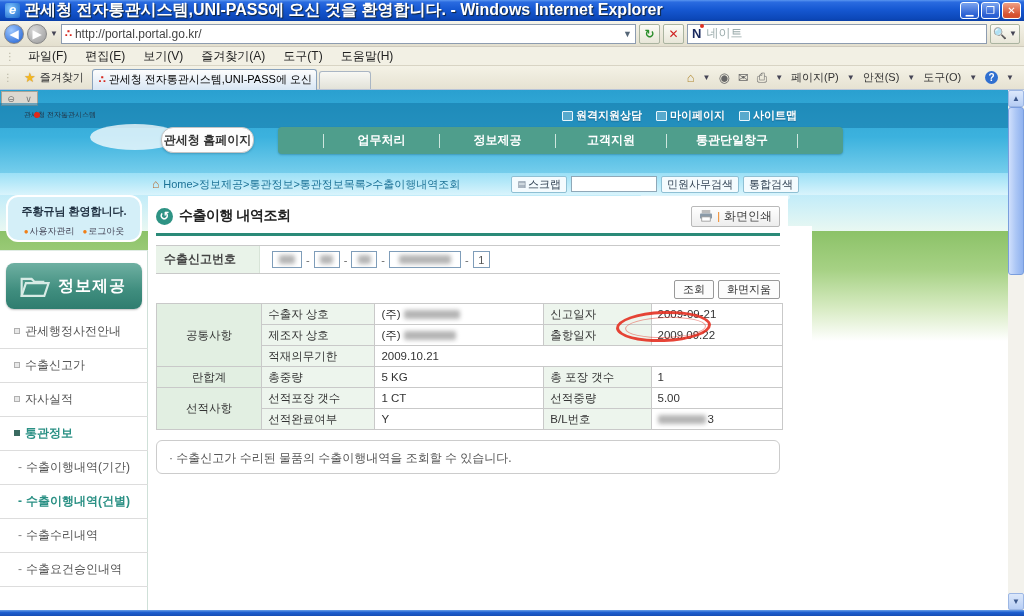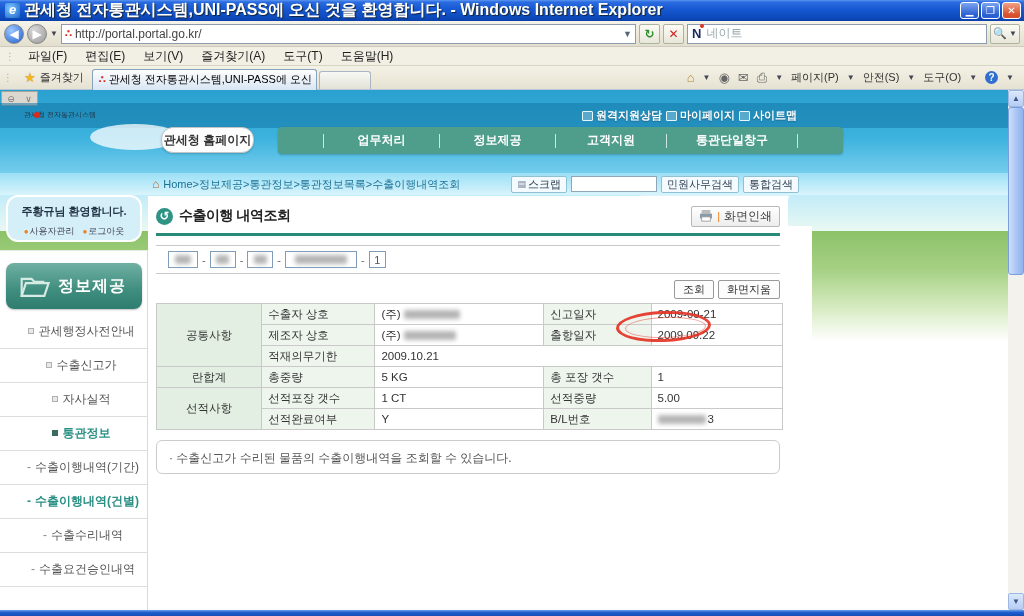--- a/index.html
+++ b/index.html
@@ -75,21 +75,21 @@
     background:linear-gradient(180deg,#c2ecf9,#e9f8f2); }
   .bg-grass { position:absolute; left:0; top:141px; width:100%; height:110px;
     background:linear-gradient(180deg,#8cc268 0%,#a6d184 35%,#d7ebc2 70%,#ffffff 100%); }
   .cloud { position:absolute; background:#fff; opacity:.45; border-radius:50%; }
 
   .mini-widget { position:absolute; left:1px; top:1px; width:37px; height:15px; background:#dcd8d0;
     border:1px solid #a8a498; display:flex; align-items:center; justify-content:space-around;
     font-size:9px; color:#777; }
 
   .links-strip { position:absolute; left:0; top:13px; width:1024px; height:25px; background:rgba(18,118,165,.55);
-    display:flex; align-items:center; justify-content:flex-end; gap:4px; padding-right:227px; }
+    display:flex; align-items:center; justify-content:flex-end; gap:14px; padding-right:227px; }
   .qlink { display:flex; align-items:center; gap:3px; color:#fff; font-size:11px; font-weight:bold;
     text-shadow:0 1px 1px #1a6a90; }
   .qlink .ic { display:inline-block; width:11px; height:10px; border:1px solid #e8f6fc; border-radius:1px;
     background:rgba(255,255,255,.25); }
 
   .logo { position:absolute; left:24px; top:20px; width:150px; }
   .logo .sub { font-size:7px; color:#234; letter-spacing:0; }
   .logo .main { font-size:27px; font-weight:bold; font-style:italic; color:#17338f; letter-spacing:-1px;
     text-shadow:1px 1px 0 #fff,-1px -1px 0 #cfe9f8,2px 2px 2px rgba(255,255,255,.8); position:relative; }
   .logo .dot { position:absolute; left:10px; top:2px; width:6px; height:6px; background:#e02818; border-radius:50%; }
@@ -126,21 +126,21 @@
   .o-dot { color:#f08018; margin-right:1px; font-size:8px; }
 
   .sidebar { position:absolute; left:0; top:160px; width:148px; height:360px; background:#fff;
     border-right:1px solid #cfe0d8; border-top:1px solid #e0ece4; }
   .sb-panel { position:absolute; left:6px; top:12px; width:136px; height:46px; border-radius:8px;
     background:linear-gradient(180deg,#6fb0a2 0%,#3f8d7e 60%,#2f7d6f 100%); display:flex; align-items:center;
     box-shadow:0 1px 2px rgba(0,0,0,.25); padding-left:10px; gap:8px; }
   .sb-panel .p-title { color:#fff; font-size:16px; font-weight:bold; letter-spacing:1px; }
   .sb-list { position:absolute; left:0; top:64px; width:148px; }
   .sb-item { height:34px; line-height:33px; border-bottom:1px solid #ddd; font-size:12px; color:#555;
-    padding-left:14px; white-space:nowrap;text-align:center; }
+    padding-left:14px; white-space:nowrap; }
   .sb-item .blt { display:inline-block; width:6px; height:6px; border:1px solid #b0b0b0; background:#e8e8e8;
     margin-right:5px; vertical-align:1px; }
   .sb-item.active { color:#2a9084; font-weight:bold; }
   .sb-item.active .blt { background:#3a6a60; border-color:#3a6a60; }
   .sb-item.sub { padding-left:18px; }
   .sb-item.sub .dash { margin-right:4px; color:#888; }
   .sb-item.sub.active .dash { color:#2a9084; }
 
   
   .main { position:absolute; left:148px; top:106px; width:640px; height:414px; background:#fff; padding:8px; }
@@ -366,20 +366,21 @@
               <rect x="1" y="4" width="14" height="6" rx="1" fill="#8a9aa8"></rect>
             <rect x="3" y="8" width="10" height="5" fill="#fff" stroke="#999"></rect>
           </svg>
           <span class="print-sep">|</span>
           <span>화면인쇄</span>
         </span>
       </div>
       <div class="rule"></div>
 
       <div class="form-row">
+        <span class="form-label">수출신고번호</span>
         <span class="form-inputs">
           <span class="seg" style="width:30px">
               <span class="blob" style="width:16px;margin:0"></span>
             </span> -
           <span class="seg" style="width:26px">
               <span class="blob" style="width:13px;margin:0"></span>
             </span> -
           <span class="seg" style="width:26px">
               <span class="blob" style="width:13px;margin:0"></span>
             </span> -

